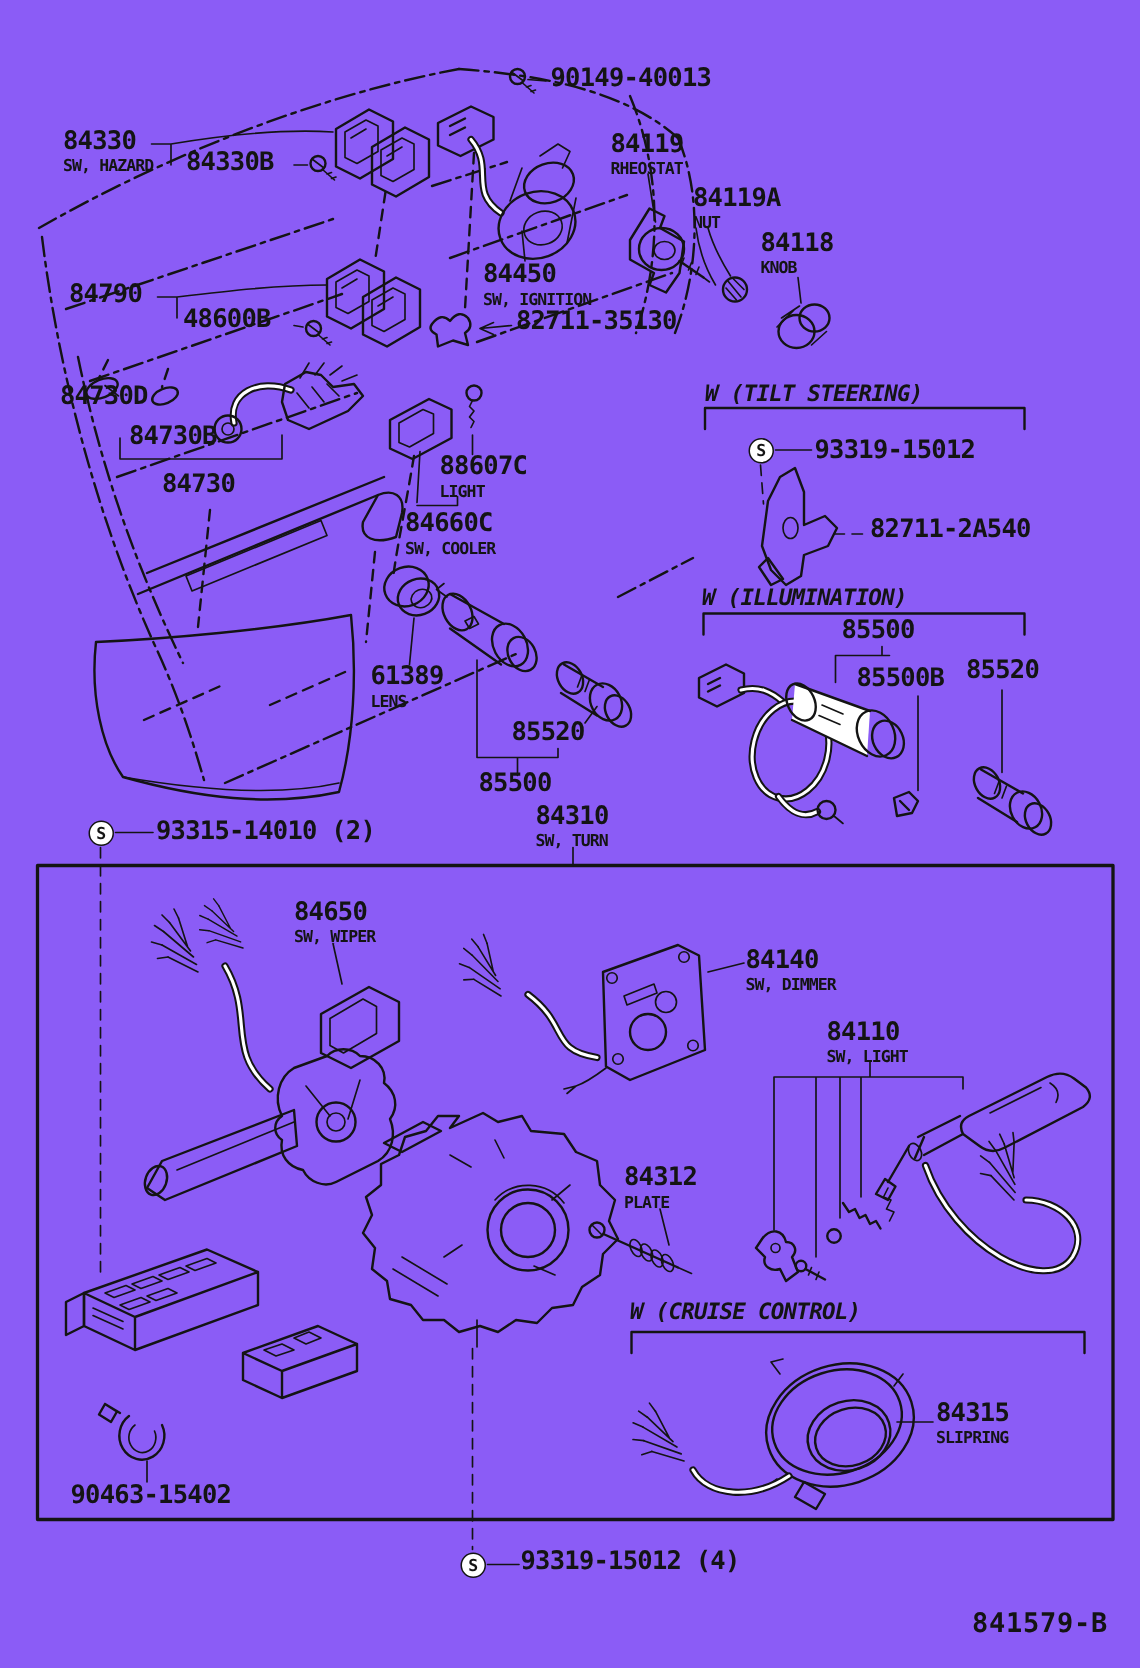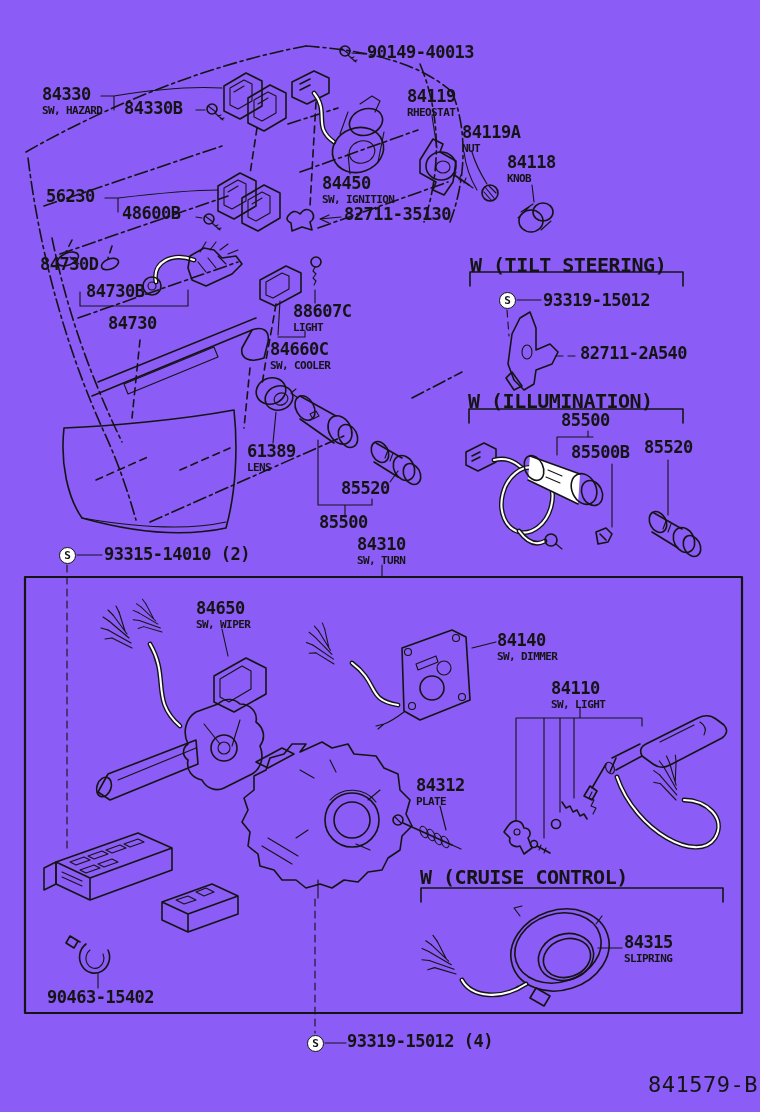--- a/index.html
+++ b/index.html
@@ -10,22 +10,22 @@
   .o2{stroke-width:2.2;}
   .thin{stroke-width:1.1;}
   .dashA{stroke-dasharray:13 4 3 4;}
   .dashB{stroke-dasharray:7 5;}
   .wob{stroke:#141414;stroke-width:4.8;fill:none;stroke-linecap:round;}
   .wic{stroke:#fff;stroke-width:2.1;fill:none;stroke-linecap:round;}
   .wfill{fill:#fff;stroke:none;}
   .lbl{position:absolute;color:#141414;white-space:nowrap;line-height:1;}
   .num{font-weight:bold;font-size:17px;letter-spacing:-0.5px;}
   .sub{font-weight:bold;font-size:11px;letter-spacing:-0.6px;margin-top:2px;}
-  .whead{font-weight:bold;font-size:20px;letter-spacing:-0.5px;}
-  .code{font-weight:normal;font-size:22px;letter-spacing:0.5px;}
+  .whead{font-weight:bold;font-size:15px;letter-spacing:-0.5px;font-style:italic;}
+  .code{font-weight:bold;font-size:18px;letter-spacing:0.5px;}
   .sbadge{position:absolute;width:15px;height:15px;border:1.8px solid #141414;border-radius:50%;
           display:flex;align-items:center;justify-content:center;
           font-size:11px;font-weight:bold;color:#141414;background:#fff;}
 </style>
 </head>
 <body>
 
 <div class="stage">
 
 <svg width="760" height="1112" viewBox="0 0 760 1112">
@@ -353,21 +353,21 @@
 <div class="lbl" style="left:462px;top:124px">
       <div class="num">84119A</div>
       <div class="sub">NUT</div>
     </div>
 <div class="lbl" style="left:507px;top:154px">
       <div class="num">84118</div>
       <div class="sub">KNOB</div>
     </div>
 
 <div class="lbl" style="left:46px;top:188px">
-      <div class="num">56230</div>
+      <div class="num">84790</div>
     </div>
 <div class="lbl" style="left:322px;top:175px">
       <div class="num">84450</div>
       <div class="sub">SW, IGNITION</div>
     </div>
 <div class="lbl" style="left:122px;top:205px">
       <div class="num">48600B</div>
     </div>
 <div class="lbl" style="left:344px;top:206px">
       <div class="num">82711-35130</div>

